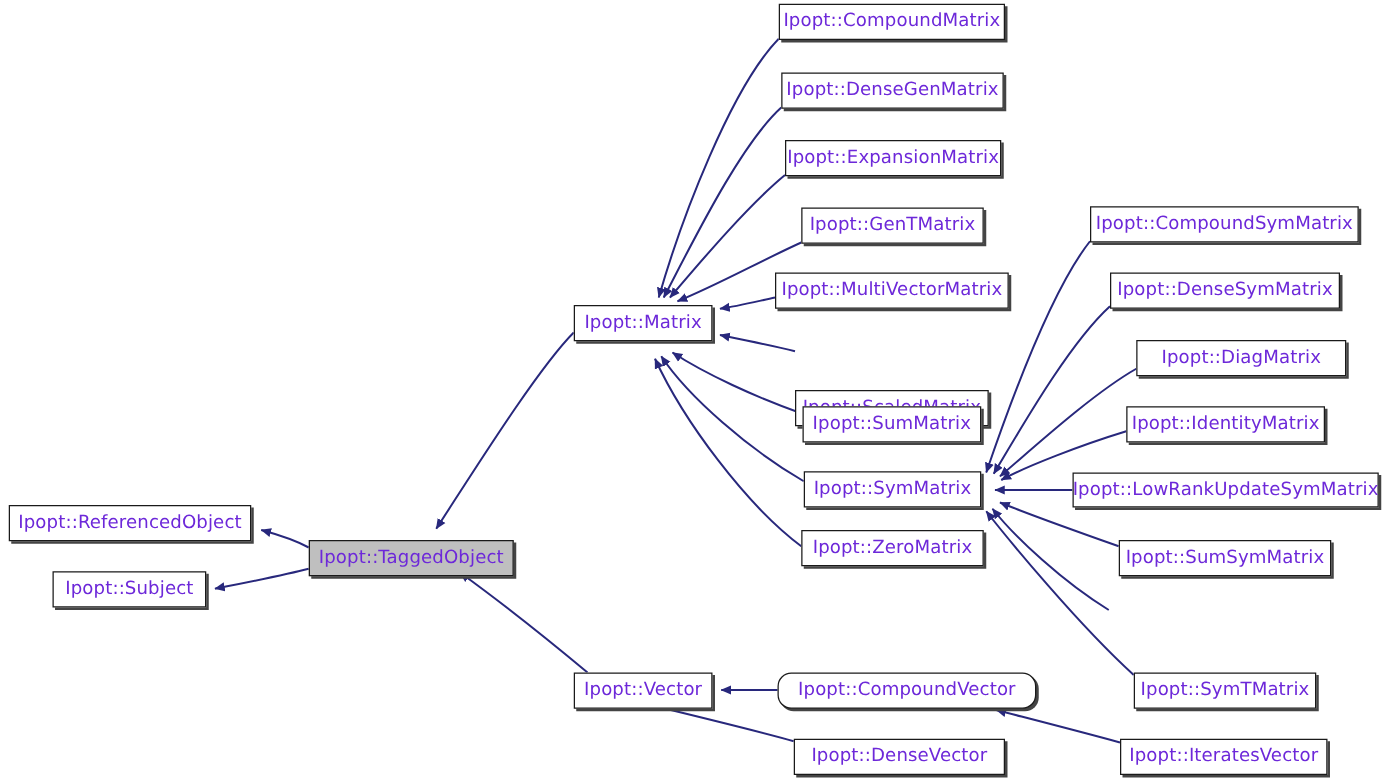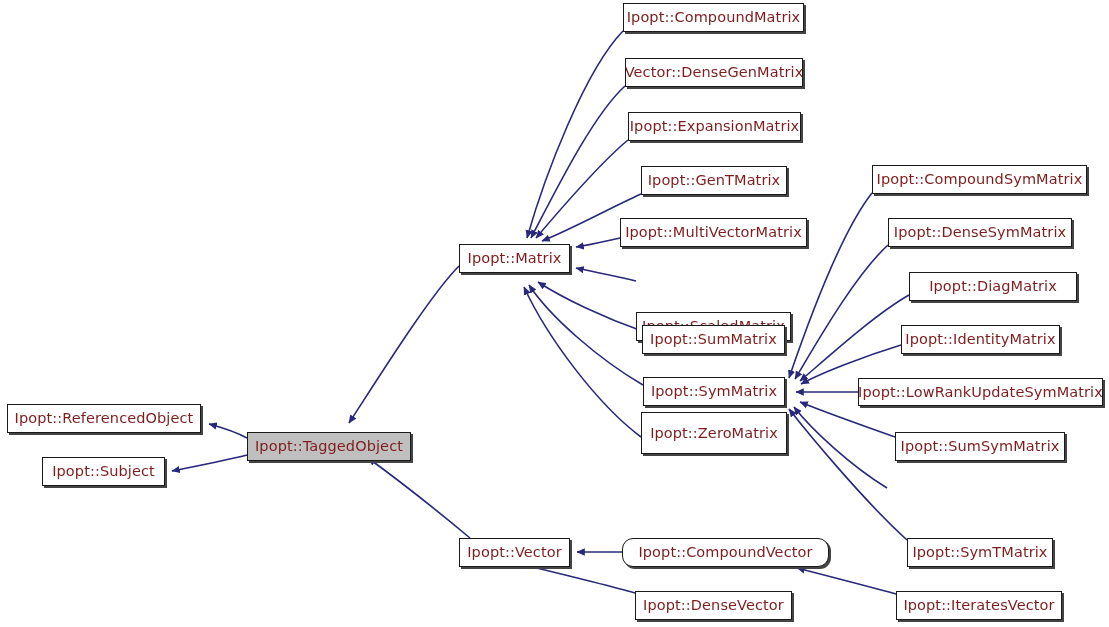--- a/index.html
+++ b/index.html
@@ -26,21 +26,21 @@
   }
   .node {
     position: absolute;
     box-sizing: border-box;
     background: #ffffff;
     border: 1px solid #1a1a1a;
     display: flex;
     align-items: center;
     justify-content: center;
     font-size: 14.5px;
-    color: #7f1d1d;
+    color: #6d28d9;
     line-height: 1;
     white-space: nowrap;
     letter-spacing: 0.1px;
   }
   .node.shadowed {
     box-shadow: 2px 2px 0 0 #444444;
   }
   .node.highlight {
     background: #bfbfbf;
   }
@@ -80,41 +80,41 @@
       <path d="M 247 455 C 228 460 192 467 172 471" fill="none" stroke="#28287c" stroke-width="1.6" marker-end="url(#arrowhead)"></path>
       <path d="M 470 538 C 440 513 397 479 368 458" fill="none" stroke="#28287c" stroke-width="1.6" marker-end="url(#arrowhead)"></path>
       <path d="M 622 552 C 606 552 589 552 577 552" fill="none" stroke="#28287c" stroke-width="1.6" marker-end="url(#arrowhead)"></path>
       <path d="M 635 593 C 611 586 545 570 512 562" fill="none" stroke="#28287c" stroke-width="1.6" marker-end="url(#arrowhead)"></path>
       <path d="M 896 594 C 867 586 820 574 797 568" fill="none" stroke="#28287c" stroke-width="1.6" marker-end="url(#arrowhead)"></path>
     </svg>
 <div class="node shadowed" style="left: 623px; top: 3px; width: 181px; height: 29px;">
       <span class="node-label">Ipopt::CompoundMatrix</span>
     </div>
     <div class="node shadowed" style="left: 625px; top: 58px; width: 178px; height: 29px;">
-      <span class="node-label">Vector::DenseGenMatrix</span>
+      <span class="node-label">Ipopt::DenseGenMatrix</span>
     </div>
     <div class="node shadowed" style="left: 628px; top: 112px; width: 173px; height: 29px;">
       <span class="node-label">Ipopt::ExpansionMatrix</span>
     </div>
     <div class="node shadowed" style="left: 641px; top: 166px; width: 146px; height: 29px;">
       <span class="node-label">Ipopt::GenTMatrix</span>
     </div>
     <div class="node shadowed" style="left: 620px; top: 218px; width: 187px; height: 29px;">
       <span class="node-label">Ipopt::MultiVectorMatrix</span>
     </div>
     <div class="node shadowed" style="left: 636px; top: 272px; width: 155px; height: 29px; margin-top: 40px;">
       <span class="node-label">Ipopt::ScaledMatrix</span>
     </div>
     <div class="node shadowed" style="left: 642px; top: 325px; width: 143px; height: 29px;">
       <span class="node-label">Ipopt::SumMatrix</span>
     </div>
     <div class="node shadowed" style="left: 643px; top: 377px; width: 142px; height: 29px;">
       <span class="node-label">Ipopt::SymMatrix</span>
     </div>
-    <div class="node shadowed" style="left: 641px; top: 412px; width: 146px; height: 42px;">
+    <div class="node shadowed" style="left: 641px; top: 424px; width: 146px; height: 29px;">
       <span class="node-label">Ipopt::ZeroMatrix</span>
     </div>
     <div class="node shadowed" style="left: 459px; top: 244px; width: 111px; height: 29px;">
       <span class="node-label">Ipopt::Matrix</span>
     </div>
     <div class="node shadowed" style="left: 872px; top: 165px; width: 215px; height: 29px;">
       <span class="node-label">Ipopt::CompoundSymMatrix</span>
     </div>
     <div class="node shadowed" style="left: 888px; top: 218px; width: 184px; height: 29px;">
       <span class="node-label">Ipopt::DenseSymMatrix</span>
@@ -145,16 +145,16 @@
     </div>
     <div class="node shadowed highlight" style="left: 247px; top: 432px; width: 164px; height: 29px;">
       <span class="node-label">Ipopt::TaggedObject</span>
     </div>
     <div class="node shadowed" style="left: 459px; top: 538px; width: 111px; height: 29px;">
       <span class="node-label">Ipopt::Vector</span>
     </div>
     <div class="node shadowed" style="left: 622px; top: 538px; width: 207px; height: 29px; border-radius: 11px;">
       <span class="node-label">Ipopt::CompoundVector</span>
     </div>
-    <div class="node shadowed" style="left: 635px; top: 591px; width: 157px; height: 29px;">
+    <div class="node shadowed" style="left: 635px; top: 591px; width: 169px; height: 29px;">
       <span class="node-label">Ipopt::DenseVector</span>
     </div>
   </div>
 
 </body></html>

